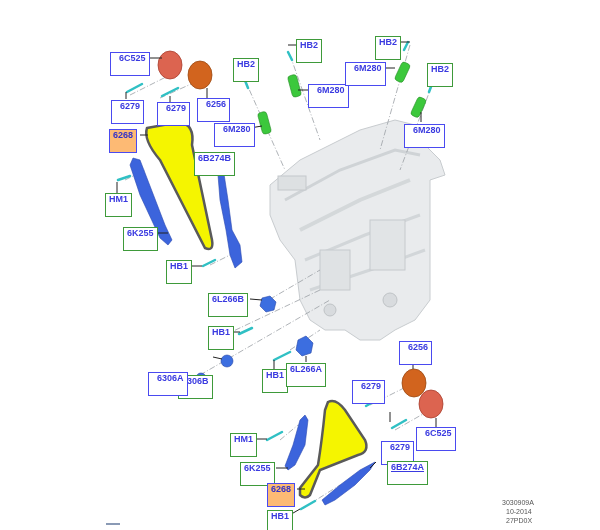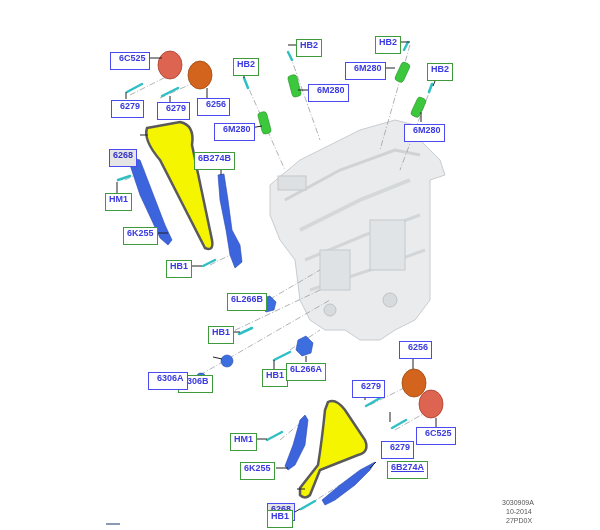--- a/index.html
+++ b/index.html
@@ -1,24 +1,24 @@
 <!DOCTYPE html>
 <html><head>
 <meta charset="utf-8">
 <style>
   html, body { margin: 0; padding: 0; background: #ffffff; }
   body { width: 600px; height: 530px; position: relative; overflow: hidden;
          font-family: "Liberation Sans", sans-serif; }
   #canvas { position: absolute; left: 0; top: 0; width: 600px; height: 530px; }
   .callout { position: absolute; font-size: 9px; font-weight: bold; line-height: 11px;
              padding: 0 3px; background: #ffffff; color: #3a3ae0; white-space: nowrap;
-             box-sizing: border-box; height: 18px; cursor: pointer; }
+             box-sizing: border-box; height: 24px; cursor: pointer; }
   .callout.blue { border: 1.5px solid #4a4af0; padding-left: 8px; }
   .callout.green { border: 1.5px solid #3e9a3a; }
-  .callout.filled { background: #e5e5e5; color: #3232c8; border: 1.5px solid #4a4af0; margin-top: 20px; }
+  .callout.filled { background: #fdba74; color: #3232c8; border: 1.5px solid #4a4af0; }
   .footer-code { position: absolute; font-size: 7px; line-height: 9px; color: #555;
                  font-family: "Liberation Sans", sans-serif; }
 </style>
 </head>
 <body>
 
 <div id="canvas">
   <svg width="600" height="530" viewBox="0 0 600 530" xmlns="http://www.w3.org/2000/svg">
 
     <g>
@@ -156,21 +156,21 @@
   <div class="callout blue" style="left:214px;top:123px;">6M280</div>
   <div class="callout green" style="left:375px;top:36px;">HB2</div>
   <div class="callout blue" style="left:345px;top:62px;">6M280</div>
   <div class="callout green" style="left:427px;top:63px;">HB2</div>
   <div class="callout blue" style="left:404px;top:124px;">6M280</div>
   <div class="callout filled" style="left:109px;top:129px;">6268</div>
   <div class="callout green" style="left:194px;top:152px;">6B274B</div>
   <div class="callout green" style="left:105px;top:193px;">HM1</div>
   <div class="callout green" style="left:123px;top:227px;">6K255</div>
   <div class="callout green" style="left:166px;top:260px;">HB1</div>
-  <div class="callout green" style="left:227px;top:293px;">6L266B</div>
+  <div class="callout green" style="left:208px;top:293px;">6L266B</div>
   <div class="callout green" style="left:208px;top:326px;">HB1</div>
   <div class="callout green" style="left:178px;top:351px;margin-top:24px;">6306B</div>
   <div class="callout blue" style="left:148px;top:372px;">6306A</div>
   <div class="callout green" style="left:262px;top:369px;">HB1</div>
   <div class="callout green" style="left:286px;top:363px;text-align:center;">6L266A</div>
   <div class="callout blue" style="left:399px;top:341px;">6256</div>
   <div class="callout blue" style="left:352px;top:380px;">6279</div>
   <div class="callout green" style="left:230px;top:433px;">HM1</div>
   <div class="callout blue" style="left:381px;top:441px;">6279</div>
   <div class="callout blue" style="left:416px;top:427px;">6C525</div>

